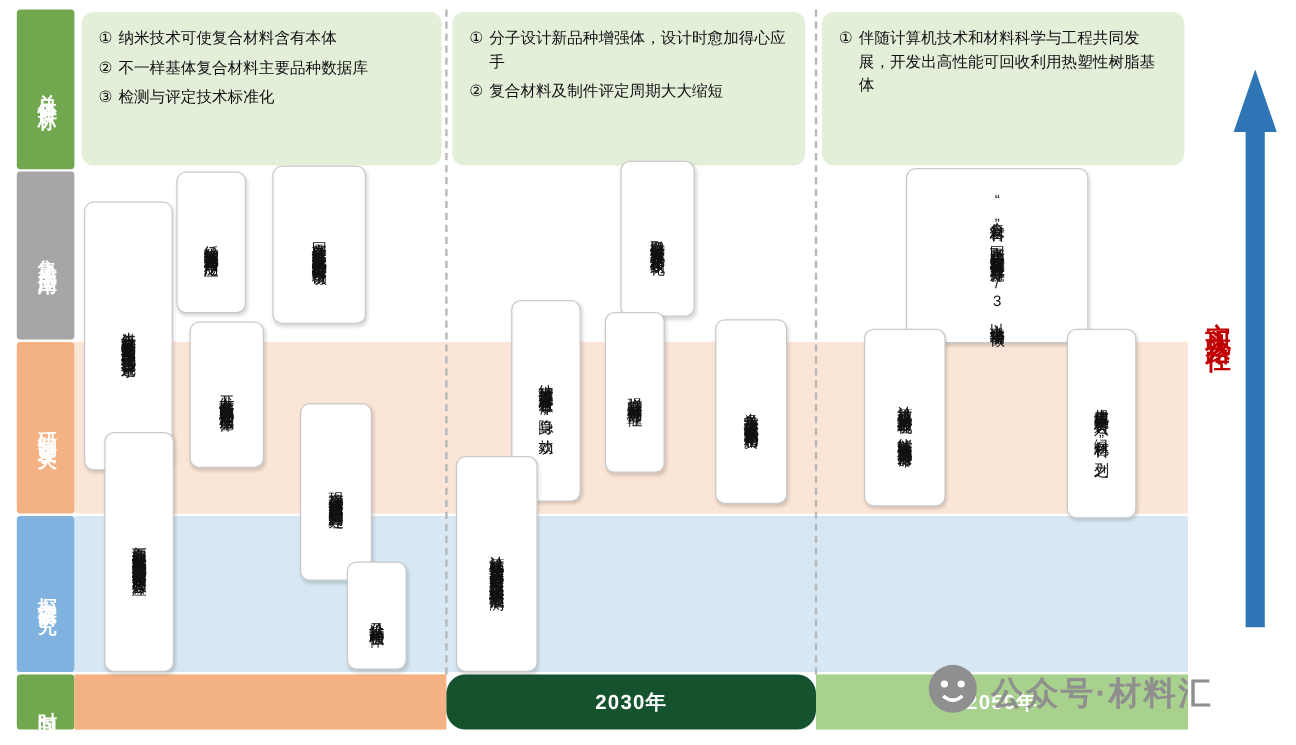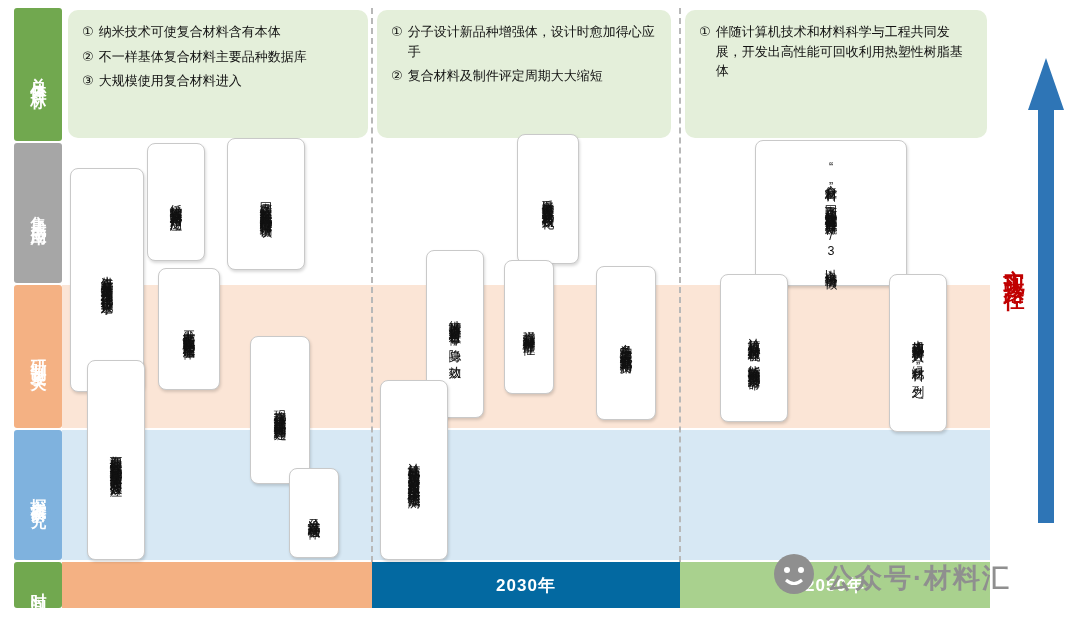--- a/index.html
+++ b/index.html
@@ -76,21 +76,21 @@
     <div class="goal-item">
         <span class="num">①</span>
         <span>纳米技术可使复合材料含有本体</span>
       </div>
     <div class="goal-item">
         <span class="num">②</span>
         <span>不一样基体复合材料主要品种数据库</span>
       </div>
     <div class="goal-item">
         <span class="num">③</span>
-        <span>大规模使用复合材料进入</span>
+        <span>检测与评定技术标准化</span>
       </div>
   </div>
   <div class="goal-card" style="left:377px;width:294px;">
     <div class="goal-item">
         <span class="num">①</span>
         <span>分子设计新品种增强体，设计时愈加得心应手</span>
       </div>
     <div class="goal-item">
         <span class="num">②</span>
         <span>复合材料及制件评定周期大大缩短</span>
@@ -147,21 +147,21 @@
   <div class="vbox" style="left:720px;top:274px;width:68px;height:148px;">
       <span>计算机模拟复合材料破坏机理、能够较为准确地预测其适役寿命</span>
     </div>
   <div class="vbox" style="left:889px;top:274px;width:58px;height:158px;">
       <span>大规模使用复合材料进入“绿色材料”之列</span>
     </div>
 
   <div class="time-seg" style="left:62px;width:310px;background:#f4b183;">
       <span></span>
     </div>
-  <div class="time-seg" style="left:372px;width:308px;background:#0369a1;">
+  <div class="time-seg" style="left:372px;width:308px;background:#14532d;border-radius:16px;">
       <span>2030年</span>
     </div>
   <div class="time-seg" style="left:680px;width:310px;background:#a9d18e;">
       <span>2050年</span>
     </div>
 
   <div class="right-label" style="left:1000px;top:252px;height:200px;">实现路径</div>
   <div class="arrow-wrap" style="left:1028px;top:58px;">
     <svg width="36" height="465" viewBox="0 0 36 465" aria-hidden="true">
       <polygon points="18,0 36,52 26,52 26,465 10,465 10,52 0,52" fill="#2e75b6"></polygon>

